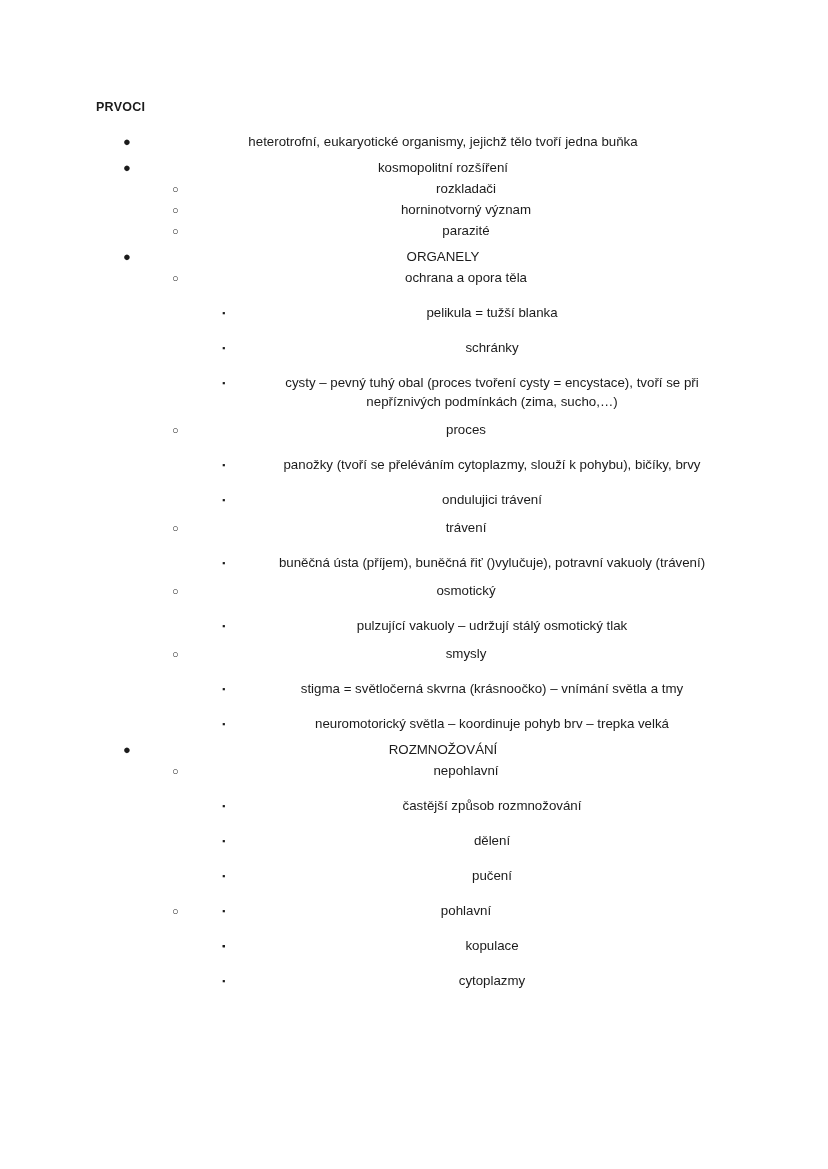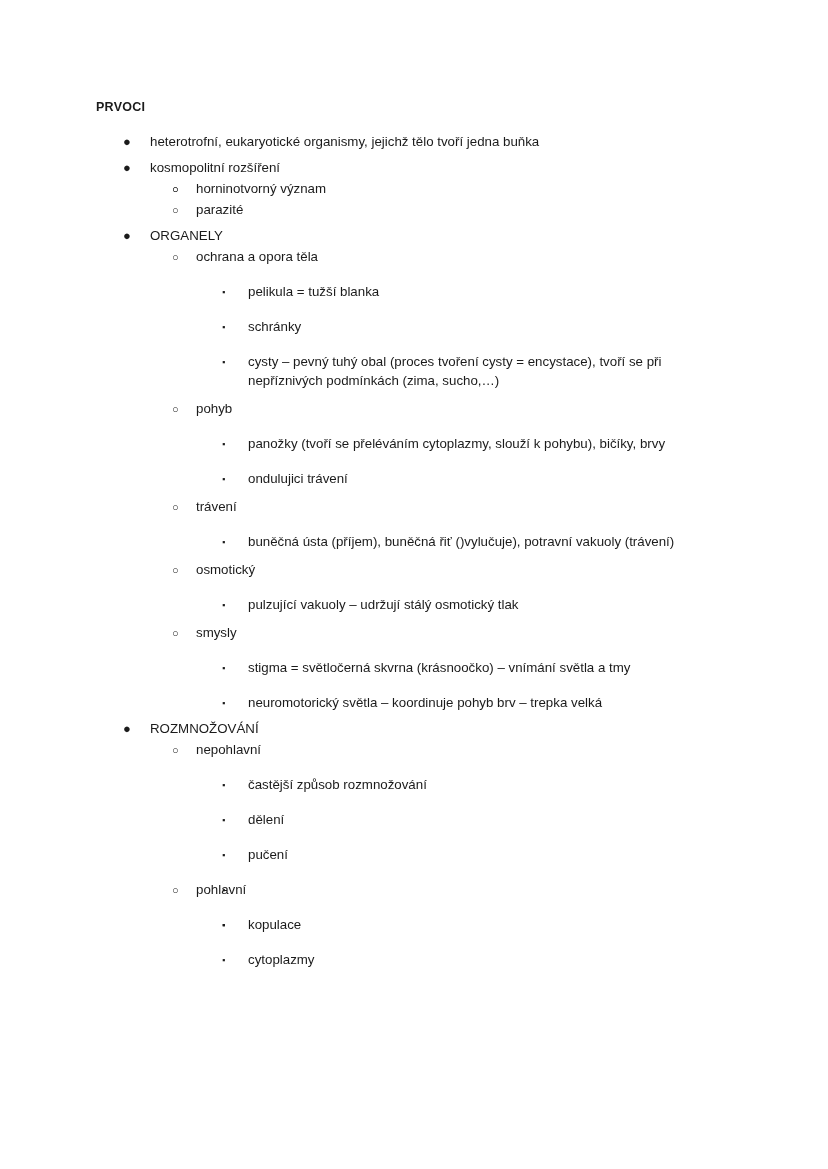--- a/index.html
+++ b/index.html
@@ -51,20 +51,21 @@
   }
   .row .marker {
     position: absolute;
     top: 0;
     display: block;
     text-align: left;
     line-height: 19px;
   }
   .row .txt {
     display: block;
+    text-align: center;
   }
 
   
   .lvl1 {
     padding-left: 54px;
     margin-top: 2px;
   }
   .lvl1 .marker {
     left: 27px;
     font-size: 13px;
@@ -103,29 +104,29 @@
 <body>
 
 <div class="page">
   <div class="doc-body">
 
     <h1 class="doc-title">PRVOCI</h1>
 
     <div id="outline">
         <div class="row lvl1 gap-tight"><span class="marker">●</span><span class="txt">heterotrofní, eukaryotické organismy, jejichž tělo tvoří jedna buňka</span></div>
         <div class="row lvl1 gap-section"><span class="marker">●</span><span class="txt">kosmopolitní rozšíření</span></div>
-        <div class="row lvl2 gap-tight"><span class="marker">○</span></div>
+        <div class="row lvl2 gap-tight"><span class="marker">○</span><span class="txt">rozkladači</span></div>
         <div class="row lvl2 gap-tight"><span class="marker">○</span><span class="txt">horninotvorný význam</span></div>
         <div class="row lvl2 gap-tight"><span class="marker">○</span><span class="txt">parazité</span></div>
         <div class="row lvl1 gap-section"><span class="marker">●</span><span class="txt">ORGANELY</span></div>
         <div class="row lvl2 gap-tight"><span class="marker">○</span><span class="txt">ochrana a opora těla</span></div>
         <div class="row lvl3 gap-item"><span class="marker">▪</span><span class="txt">pelikula = tužší blanka</span></div>
         <div class="row lvl3 gap-item"><span class="marker">▪</span><span class="txt">schránky</span></div>
         <div class="row lvl3 gap-item"><span class="marker">▪</span><span class="txt">cysty – pevný tuhý obal (proces tvoření cysty = encystace), tvoří se při nepříznivých podmínkách (zima, sucho,…)</span></div>
-        <div class="row lvl2 gap-head"><span class="marker">○</span><span class="txt">pohyb</span></div>
+        <div class="row lvl2 gap-head"><span class="marker">○</span><span class="txt">proces</span></div>
         <div class="row lvl3 gap-item"><span class="marker">▪</span><span class="txt">panožky (tvoří se přeléváním cytoplazmy, slouží k pohybu), bičíky, brvy</span></div>
         <div class="row lvl3 gap-item"><span class="marker">▪</span><span class="txt">ondulujici trávení</span></div>
         <div class="row lvl2 gap-head"><span class="marker">○</span><span class="txt">trávení</span></div>
         <div class="row lvl3 gap-item"><span class="marker">▪</span><span class="txt">buněčná ústa (příjem), buněčná řiť ()vylučuje), potravní vakuoly (trávení)</span></div>
         <div class="row lvl2 gap-head"><span class="marker">○</span><span class="txt">osmotický</span></div>
         <div class="row lvl3 gap-item"><span class="marker">▪</span><span class="txt">pulzující vakuoly – udržují stálý osmotický tlak</span></div>
         <div class="row lvl2 gap-head"><span class="marker">○</span><span class="txt">smysly</span></div>
         <div class="row lvl3 gap-item"><span class="marker">▪</span><span class="txt">stigma = světločerná skvrna (krásnoočko) – vnímání světla a tmy</span></div>
         <div class="row lvl3 gap-item"><span class="marker">▪</span><span class="txt">neuromotorický světla – koordinuje pohyb brv – trepka velká</span></div>
         <div class="row lvl1 gap-section"><span class="marker">●</span><span class="txt">ROZMNOŽOVÁNÍ</span></div>

